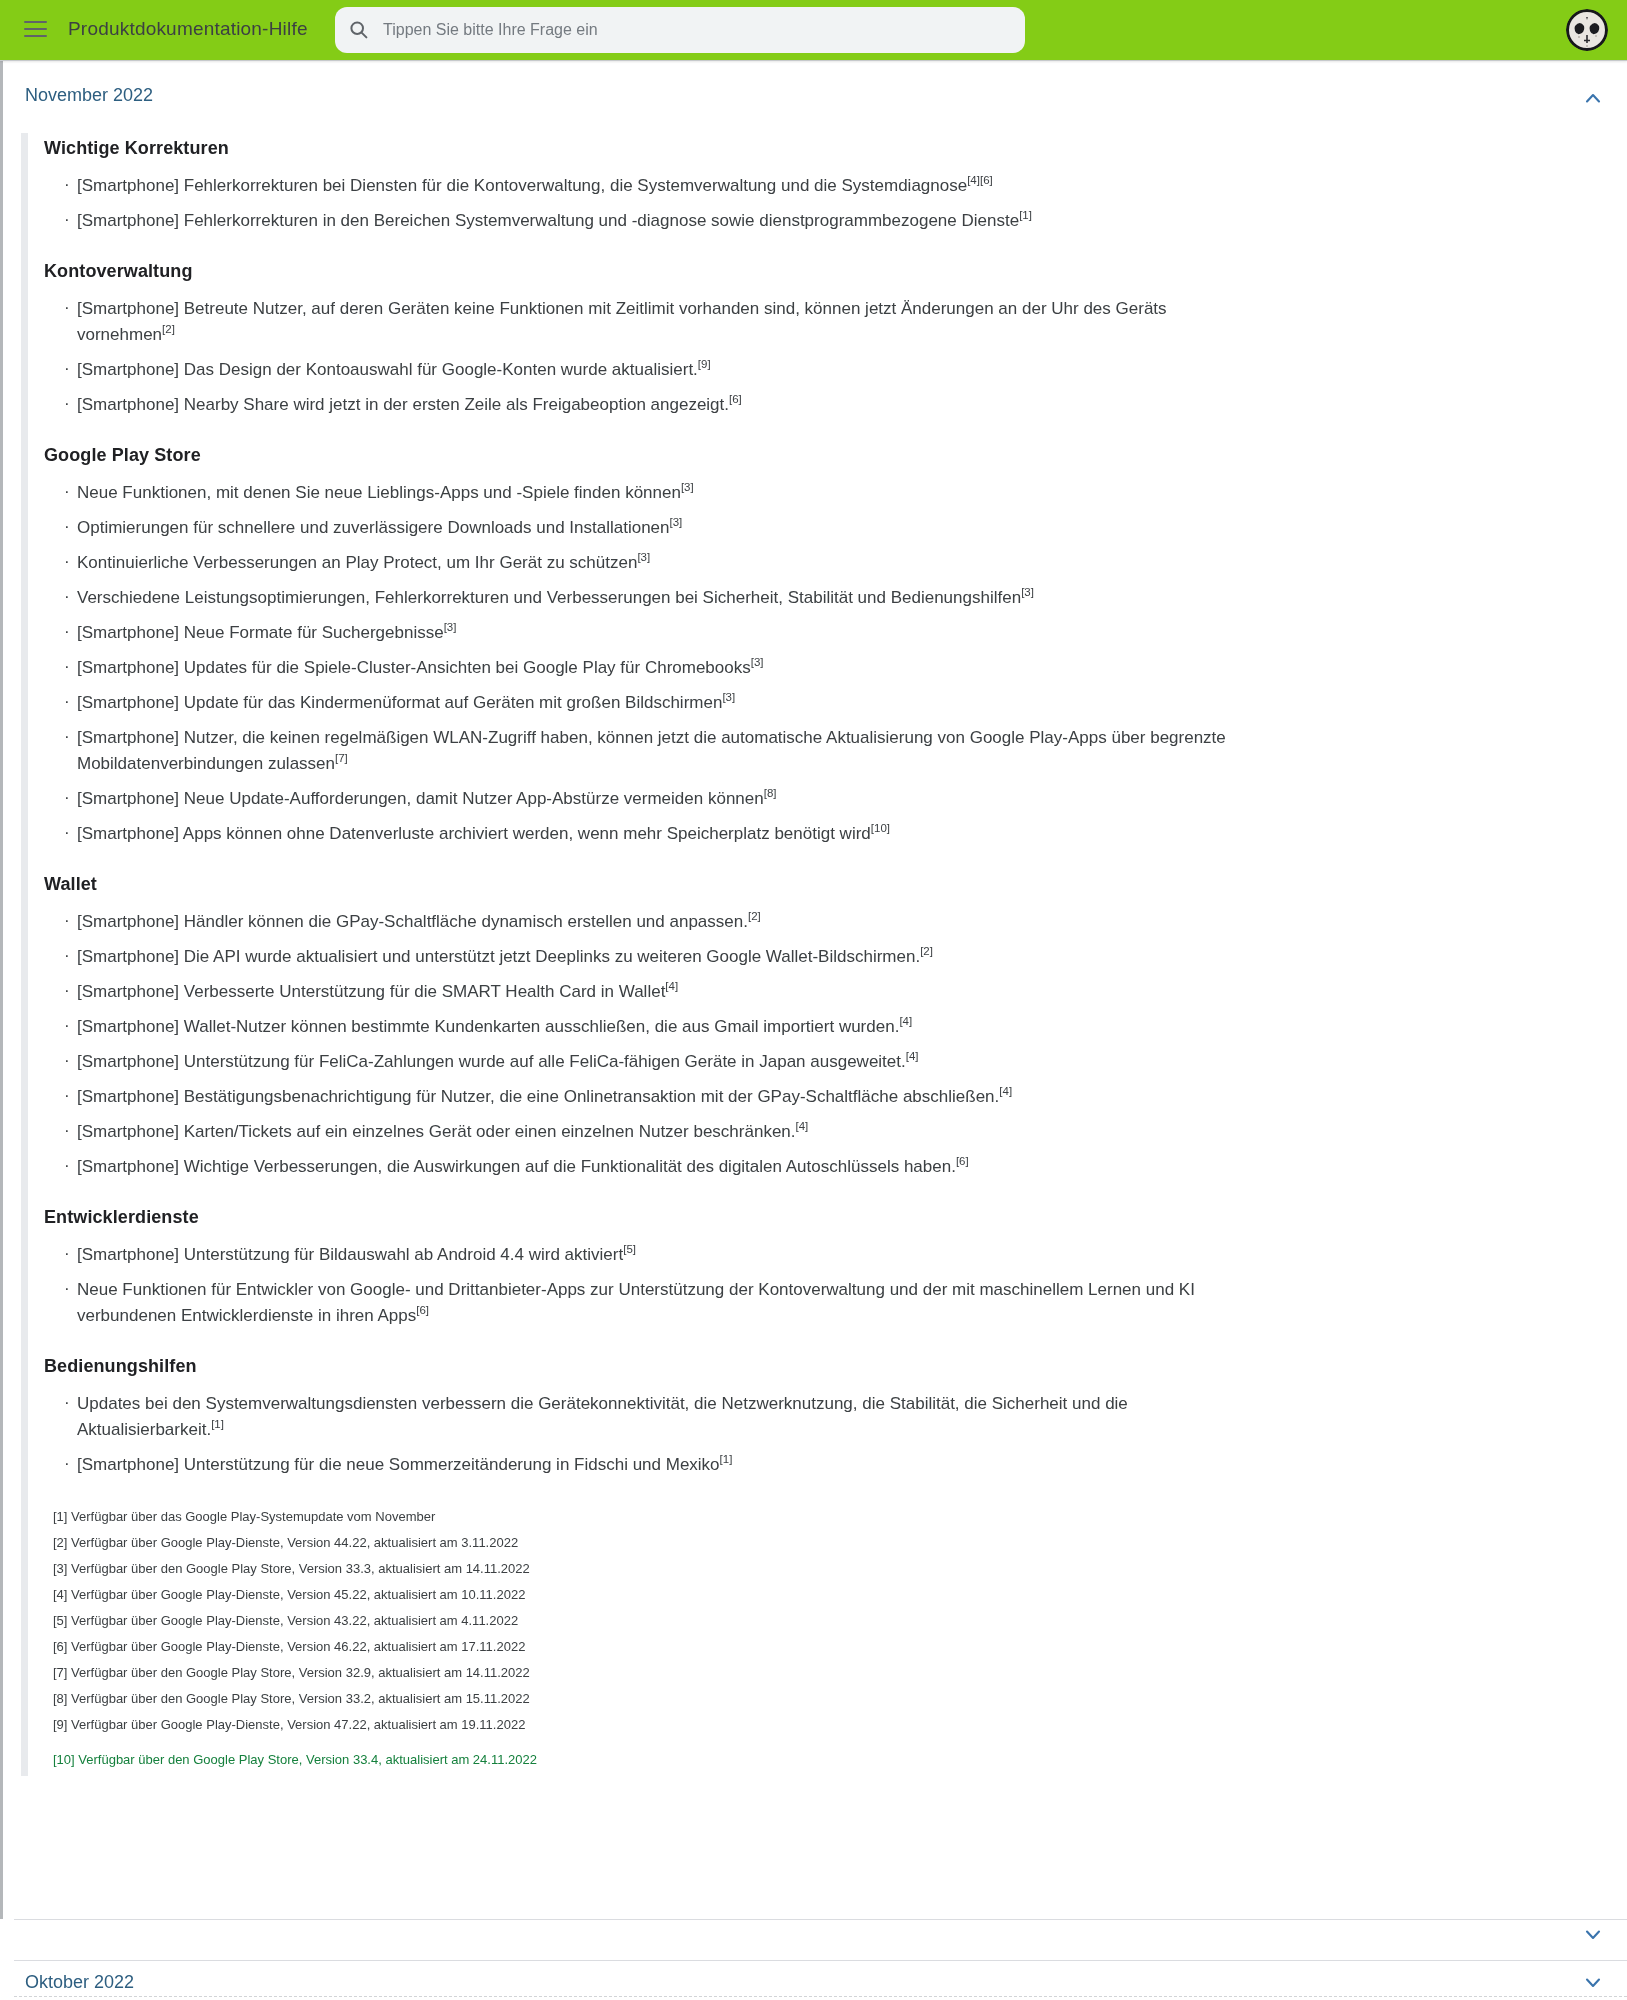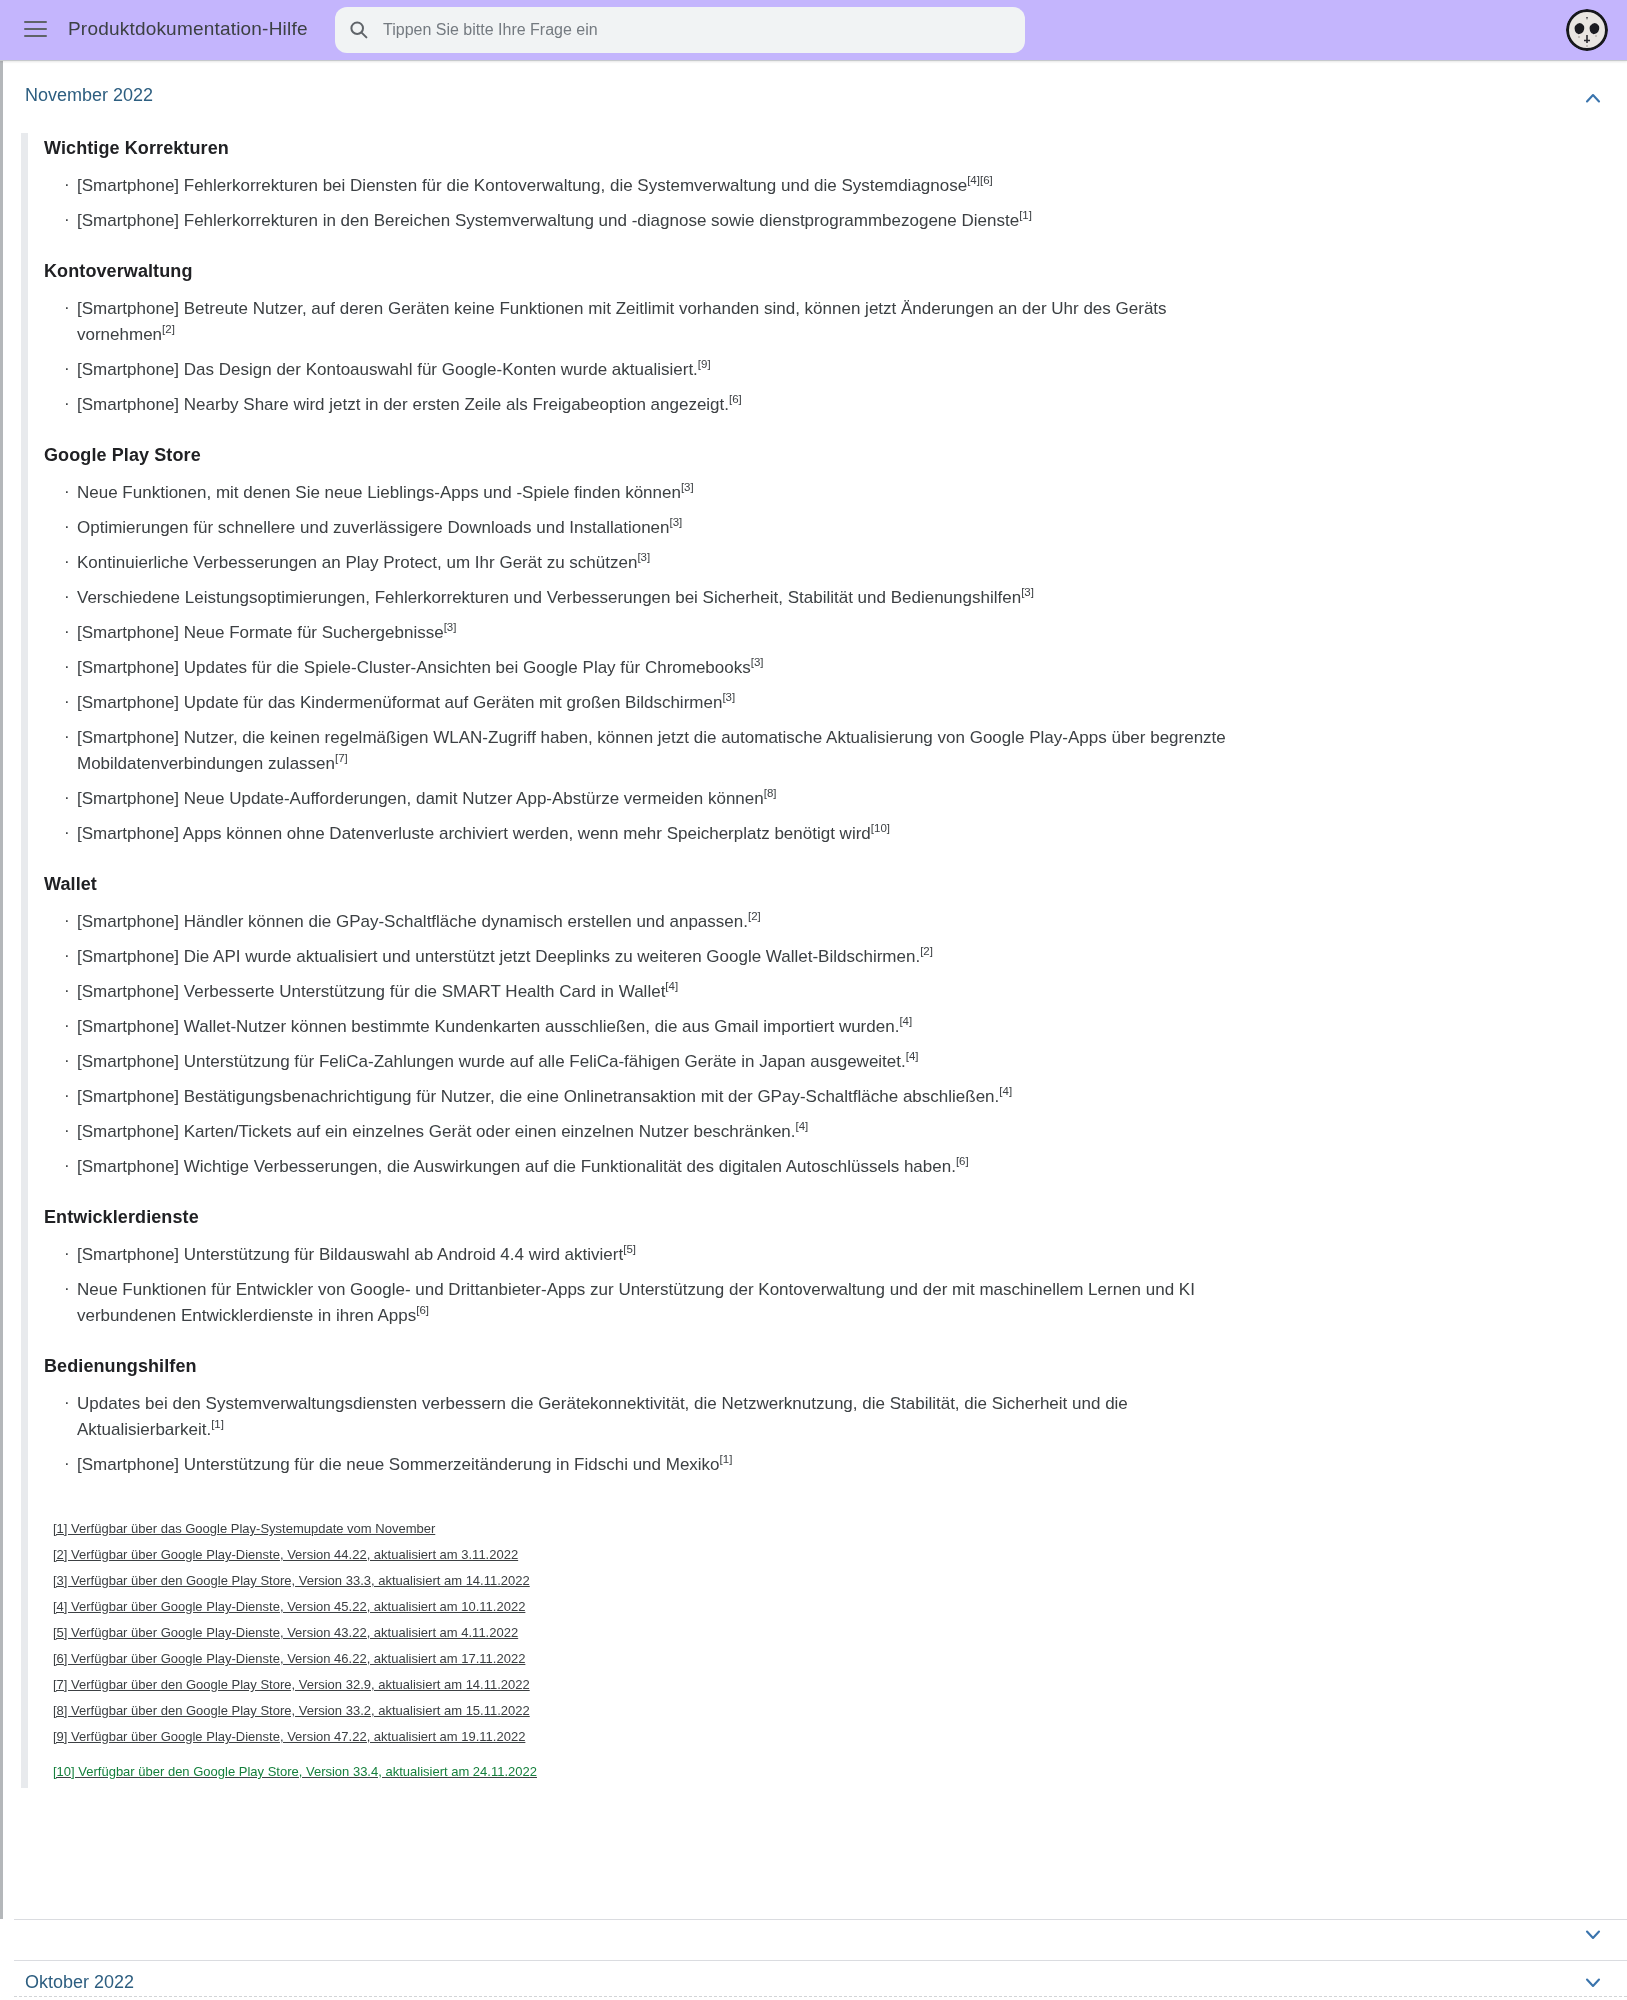--- a/index.html
+++ b/index.html
@@ -4,21 +4,21 @@
 <style>
   html,body{margin:0;padding:0;}
   body{
     width:1627px;height:2000px;position:relative;overflow:hidden;
     background:#fff;color:#3c4043;
     font-family:"Liberation Sans","DejaVu Sans",sans-serif;
     -webkit-font-smoothing:antialiased;
   }
   
   .header{
-    position:relative;height:60px;background:#c4b5fd;
+    position:relative;height:60px;background:#84cc16;
     border-bottom:1px solid #c6c9cc;
     box-shadow:0 1px 2px rgba(0,0,0,.10);
     z-index:5;
   }
   .hamburger{position:absolute;left:24px;top:21px;width:23px;height:17px;cursor:pointer;}
   .hamburger span{display:block;height:2.4px;background:#5f6368;border-radius:1px;margin-bottom:4.6px;}
   .app-title{position:absolute;left:68px;top:18px;font-size:19px;color:#3c4043;letter-spacing:.2px;white-space:nowrap;}
   .searchbox{
     position:absolute;left:335px;top:7px;width:690px;height:46px;
     background:#f1f3f4;border-radius:12px;display:flex;align-items:center;box-sizing:border-box;padding:0 14px;
@@ -41,21 +41,21 @@
   .quote{margin:22px 0 0 -4px;border-left:7px solid #e8eaed;padding:2px 0 4px 16px;}
   .quote h3{font-size:18px;font-weight:bold;color:#202124;margin:26px 0 13px 0;line-height:23px;letter-spacing:.1px;}
   .quote h3:first-child{margin-top:2px;}
   .quote ul{list-style:none;margin:0;padding:0 0 0 17px;}
   .quote li{
     position:relative;font-size:17px;line-height:26px;color:#3c4043;
     margin:0 0 9px 16px;max-width:1165px;
   }
   .quote li::before{content:"\00B7";position:absolute;left:-13px;top:-1px;color:#3c4043;}
   .quote sup{font-size:11.5px;line-height:0;vertical-align:super;letter-spacing:0;}
-  .fnotes{margin:40px 0 0 9px;text-decoration:underline;}
+  .fnotes{margin:28px 0 0 9px;}
   .fn-small{font-size:13px;line-height:21px;margin:0 0 5px 0;color:#3c4043;}
   .fn-large{font-size:13px;line-height:24px;margin:13px 0 0 0;color:#15803d;}
   
   .divider{position:absolute;left:14px;right:0;border-top:1px solid #dadce0;}
   .d1{top:1919px;}
   .d2{top:1960px;}
   .chev-mid{top:1930px;}
   .oktober-label{position:absolute;left:25px;top:1972px;font-size:18px;color:#2d5e80;cursor:pointer;}
   .chev-bottom{top:1978px;}
   .bottom-hairline{position:absolute;left:14px;right:0;top:1996px;border-top:1px dashed #d2d4d7;}

